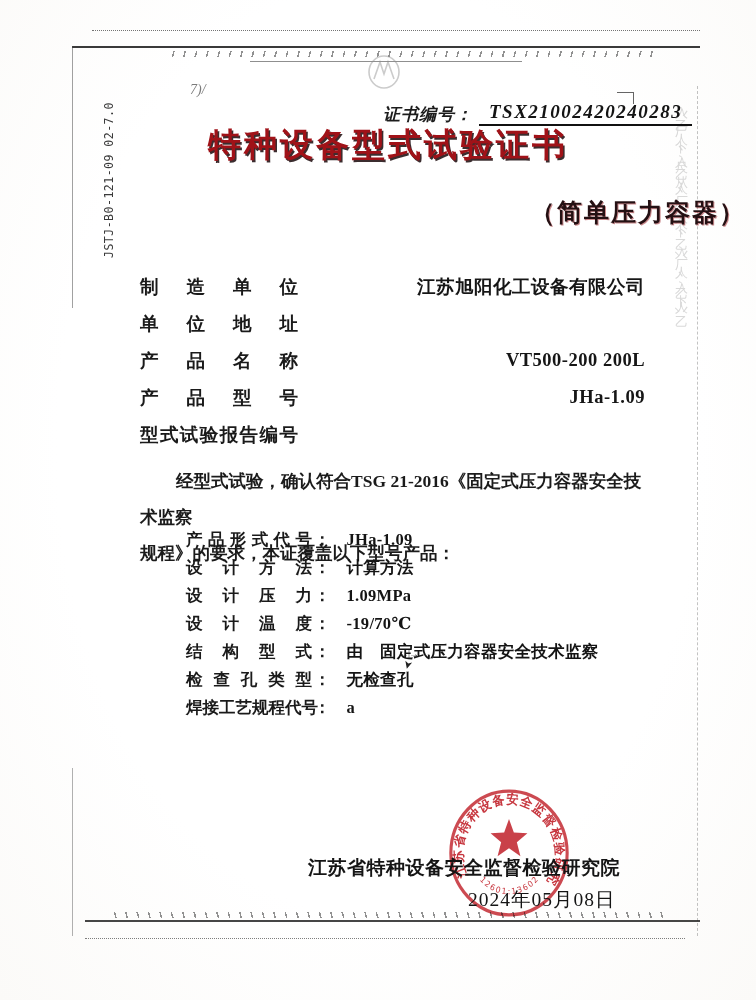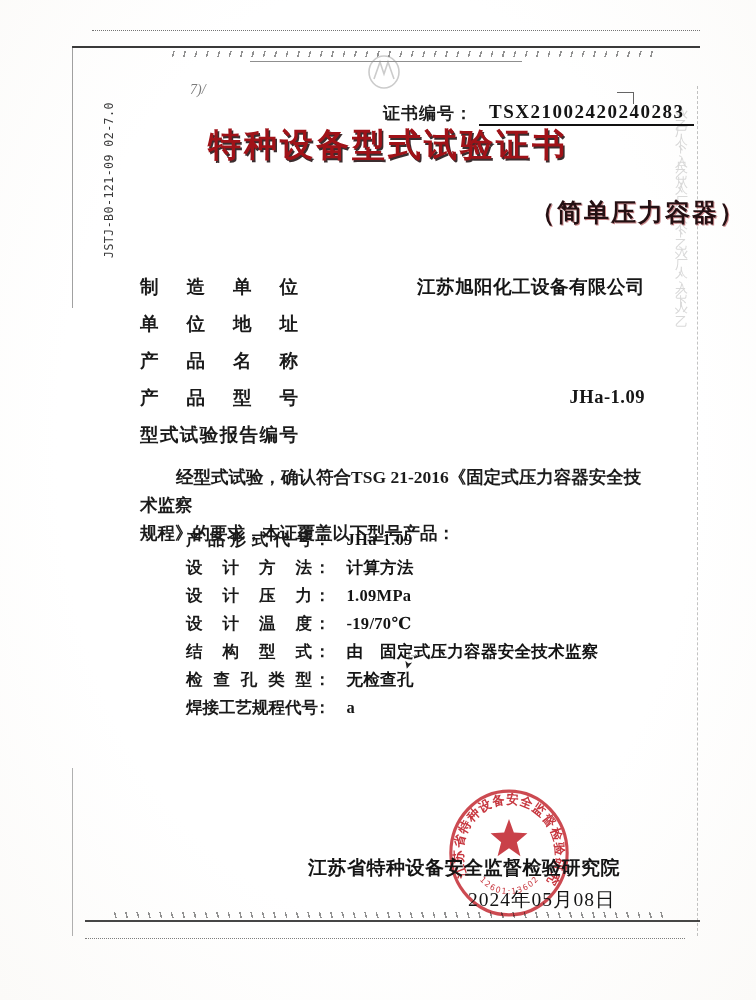--- a/index.html
+++ b/index.html
@@ -40,21 +40,21 @@
   .emblem{left:364px;top:52px;opacity:.45;}
 
   
   .bleed{
     left:672px;top:95px;height:830px;
     writing-mode:vertical-rl;font-size:13px;letter-spacing:7px;
     color:#555;opacity:.22;filter:blur(.4px);white-space:nowrap;
   }
 
   
-  .cert-no-row{left:383px;top:101px;display:flex;align-items:center;}
+  .cert-no-row{left:383px;top:101px;display:flex;align-items:flex-end;font-style:italic;}
   .cert-no-label{font-size:17px;font-weight:bold;letter-spacing:1px;}
   .cert-no-value{
     font-size:19px;font-weight:bold;letter-spacing:1.5px;margin-left:6px;
     border-bottom:2px solid #111;padding:0 10px 1px 10px;color:#141414;
   }
 
   
   .title{
     left:30px;top:123px;width:716px;text-align:center;
     font-size:33px;font-weight:bold;letter-spacing:3px;
@@ -67,21 +67,21 @@
   }
 
   
   .fields{left:140px;top:268px;width:505px;}
   .field-row{display:flex;height:37px;align-items:center;}
   .field-label{width:158px;font-size:18.5px;font-weight:bold;color:#1a1a1a;}
   .field-value{flex:1;text-align:right;font-size:18.5px;font-weight:bold;color:#161616;letter-spacing:.5px;}
   .justify{display:inline-flex;justify-content:space-between;}
 
   
-  .statement{left:140px;top:463px;width:515px;font-size:17.5px;font-weight:bold;line-height:28px;color:#1b1b1b;}
+  .statement{left:140px;top:463px;width:515px;font-size:17.5px;font-weight:bold;line-height:36px;color:#1b1b1b;}
   .statement .l1{text-indent:36px;}
 
   
   .specs{left:186px;top:526px;}
   .spec-row{display:flex;height:28px;align-items:center;}
   .spec-label{width:126px;font-size:16.5px;font-weight:bold;color:#1a1a1a;}
   .spec-colon{font-size:16.5px;font-weight:bold;margin-left:2px;}
   .spec-value{margin-left:16px;font-size:16.5px;font-weight:bold;color:#141414;letter-spacing:.3px;white-space:pre;}
 
   
@@ -147,20 +147,21 @@
           <span>址</span>
         </span>
     </div>
     <div class="field-row">
       <span class="field-label justify">
           <span>产</span>
           <span>品</span>
           <span>名</span>
           <span>称</span>
         </span>
+      <span class="field-value">VT500-200 200L</span>
     </div>
     <div class="field-row">
       <span class="field-label justify">
           <span>产</span>
           <span>品</span>
           <span>型</span>
           <span>号</span>
         </span>
       <span class="field-value">JHa-1.09</span>
     </div>

